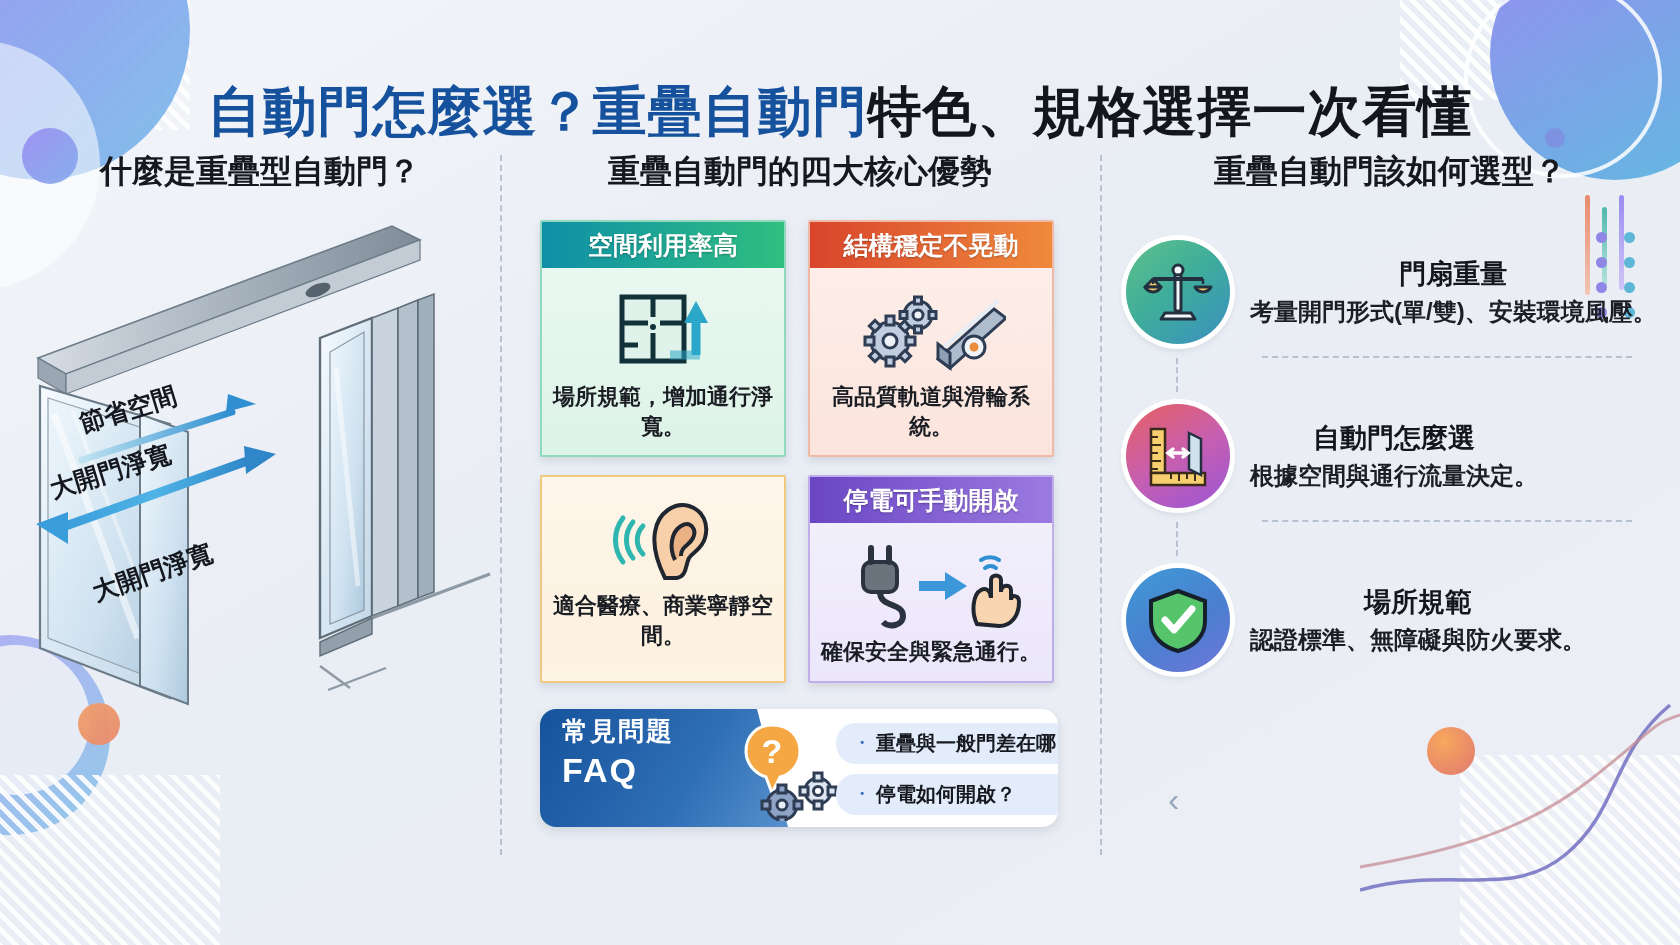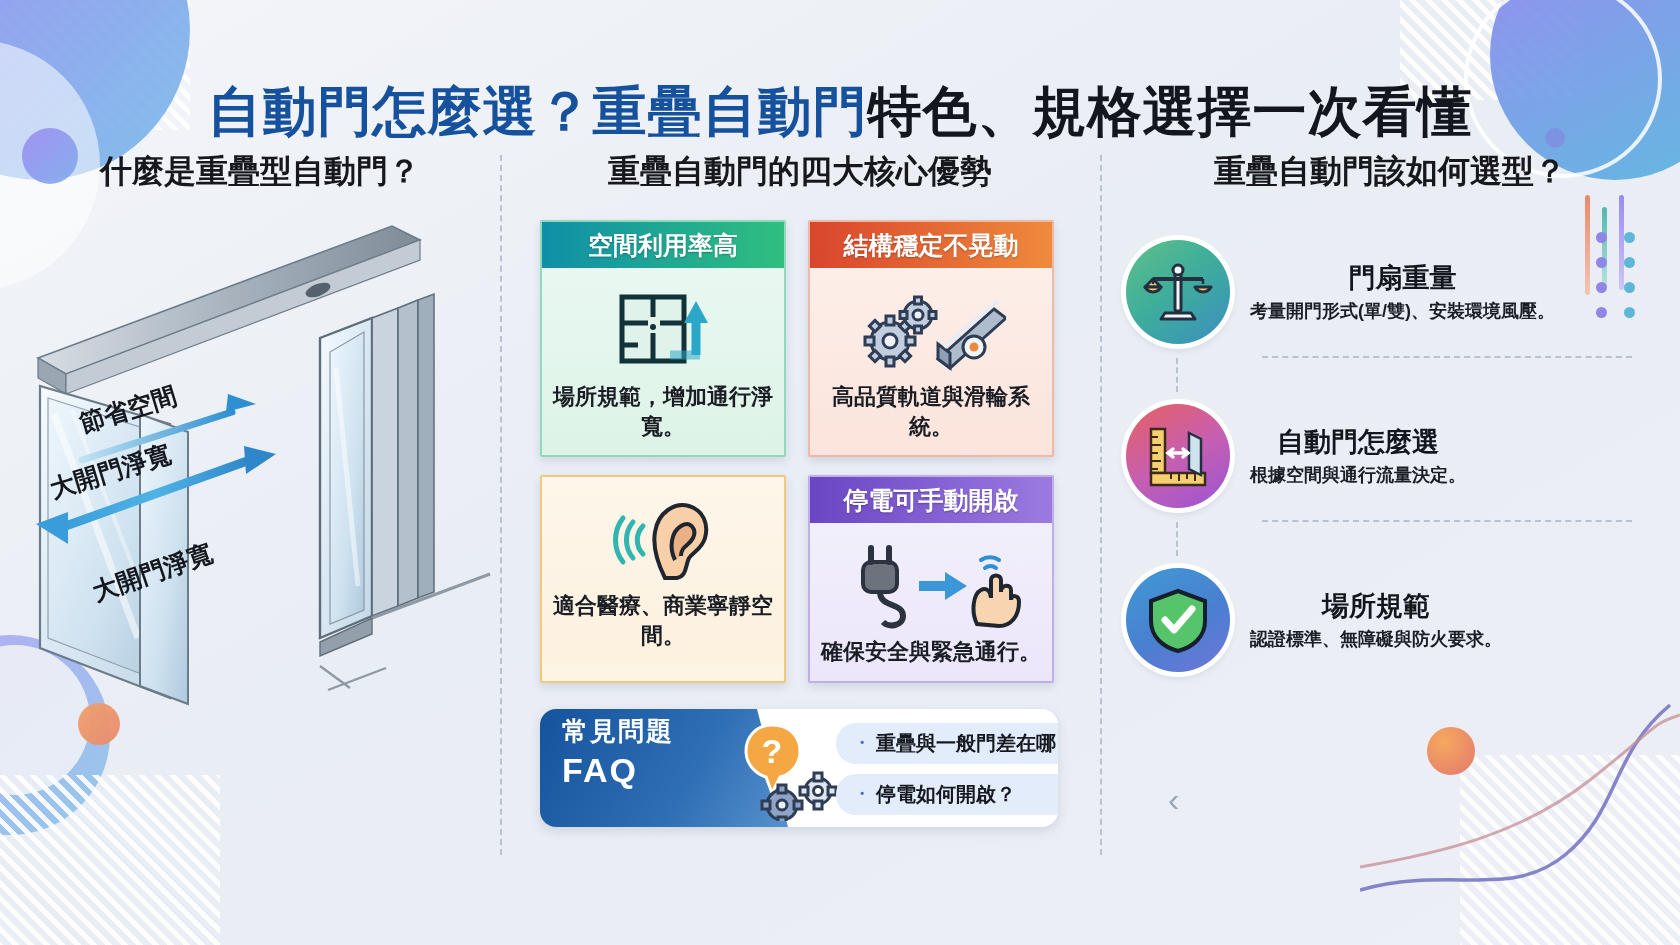--- a/index.html
+++ b/index.html
@@ -106,21 +106,21 @@
   .items{margin-top:34px;}
   .item{display:flex;align-items:center;gap:20px;padding:0 0 0 14px;height:128px;}
   .ic{width:104px;height:104px;border-radius:50%;flex:0 0 104px;
     display:flex;align-items:center;justify-content:center;
     box-shadow:0 0 0 5px #ffffff,0 4px 10px rgba(40,55,85,.2);}
   .ic1{background:linear-gradient(140deg,#5fc08a 0%,#3fae9a 45%,#3a8fc0 100%);}
   .ic2{background:linear-gradient(150deg,#e8605f 0%,#c75fb0 50%,#9a55d6 100%);}
   .ic3{background:linear-gradient(150deg,#3f9ad6 0%,#4a7fd0 55%,#6f76d8 100%);}
   .itxt .it-h{font-size:27px;font-weight:bold;color:#13161c;text-align:center;}
   .itxt .it-b{font-size:22px;font-weight:bold;color:#1c2franco;}
-  .itxt .it-b{font-size:18px;font-weight:bold;color:#1b1e25;line-height:1.3;margin-top:4px;}
+  .itxt .it-b{font-size:24px;font-weight:bold;color:#1b1e25;line-height:1.3;margin-top:4px;}
   .sep{margin-left:150px;width:370px;border-top:2px dashed #b9c2d2;}
   .vdash{margin-left:64px;height:34px;border-left:2px dashed #b9c2d2;}
   .chev{position:absolute;left:58px;bottom:118px;color:#9aa6bb;font-size:34px;}
 </style>
 </head>
 <body>
 
 <div class="stage">
 
   <div class="deco st-top stripes"></div>

